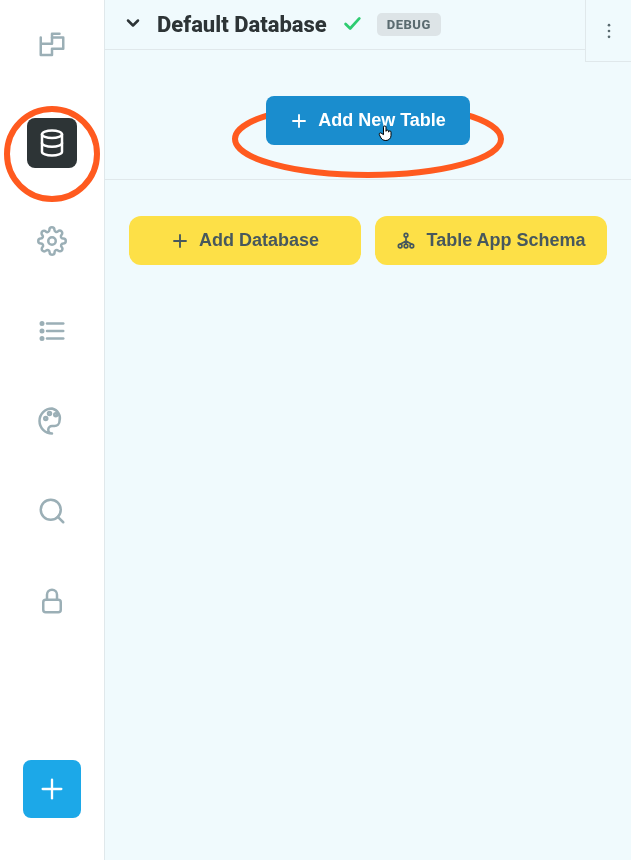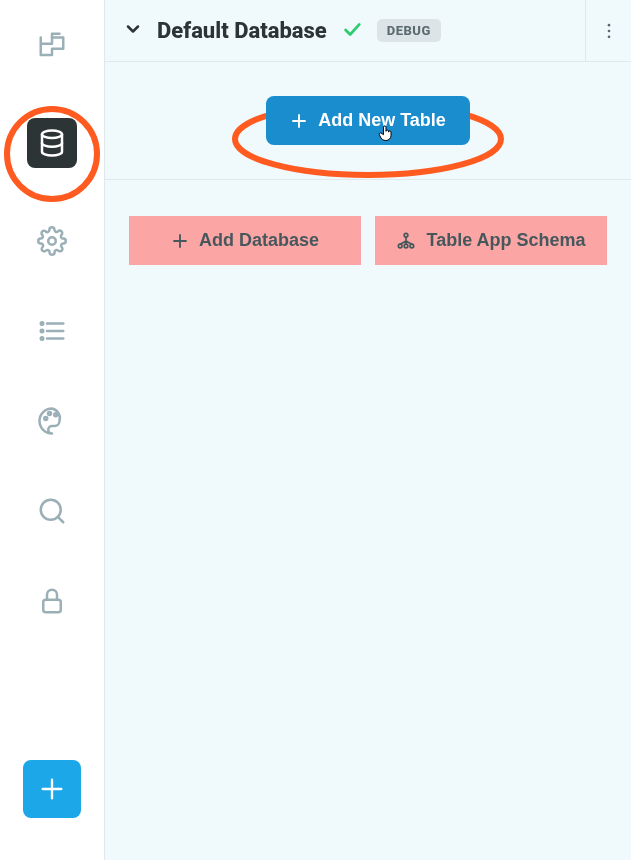--- a/index.html
+++ b/index.html
@@ -65,21 +65,21 @@
       left: 50%;
       transform: translateX(-50%);
     }
     .main {
       flex: 1;
       display: flex;
       flex-direction: column;
       background: #f0fafd;
     }
     .header {
-      height: 62px;
+      height: 50px;
       border-bottom: 1px solid #e0e8eb;
       display: flex;
       align-items: center;
       padding: 6px 18px;
       background: #f0fafd;
     }
     .chev {
       margin-right: 14px;
       color: #2d3436;
       cursor: pointer;
@@ -149,24 +149,24 @@
       color: #fff;
       pointer-events: none;
     }
     .action-row {
       display: flex;
       gap: 14px;
       padding: 36px 24px;
     }
     .action-btn {
       flex: 1;
-      background: #fca5a5;
+      background: #fde047;
       color: #47585d;
       border: none;
-      border-radius: 0;
+      border-radius: 12px;
       padding: 14px 18px;
       font-size: 18px;
       font-weight: 800;
       display: flex;
       align-items: center;
       justify-content: center;
       gap: 10px;
       cursor: pointer;
     }
   </style>

